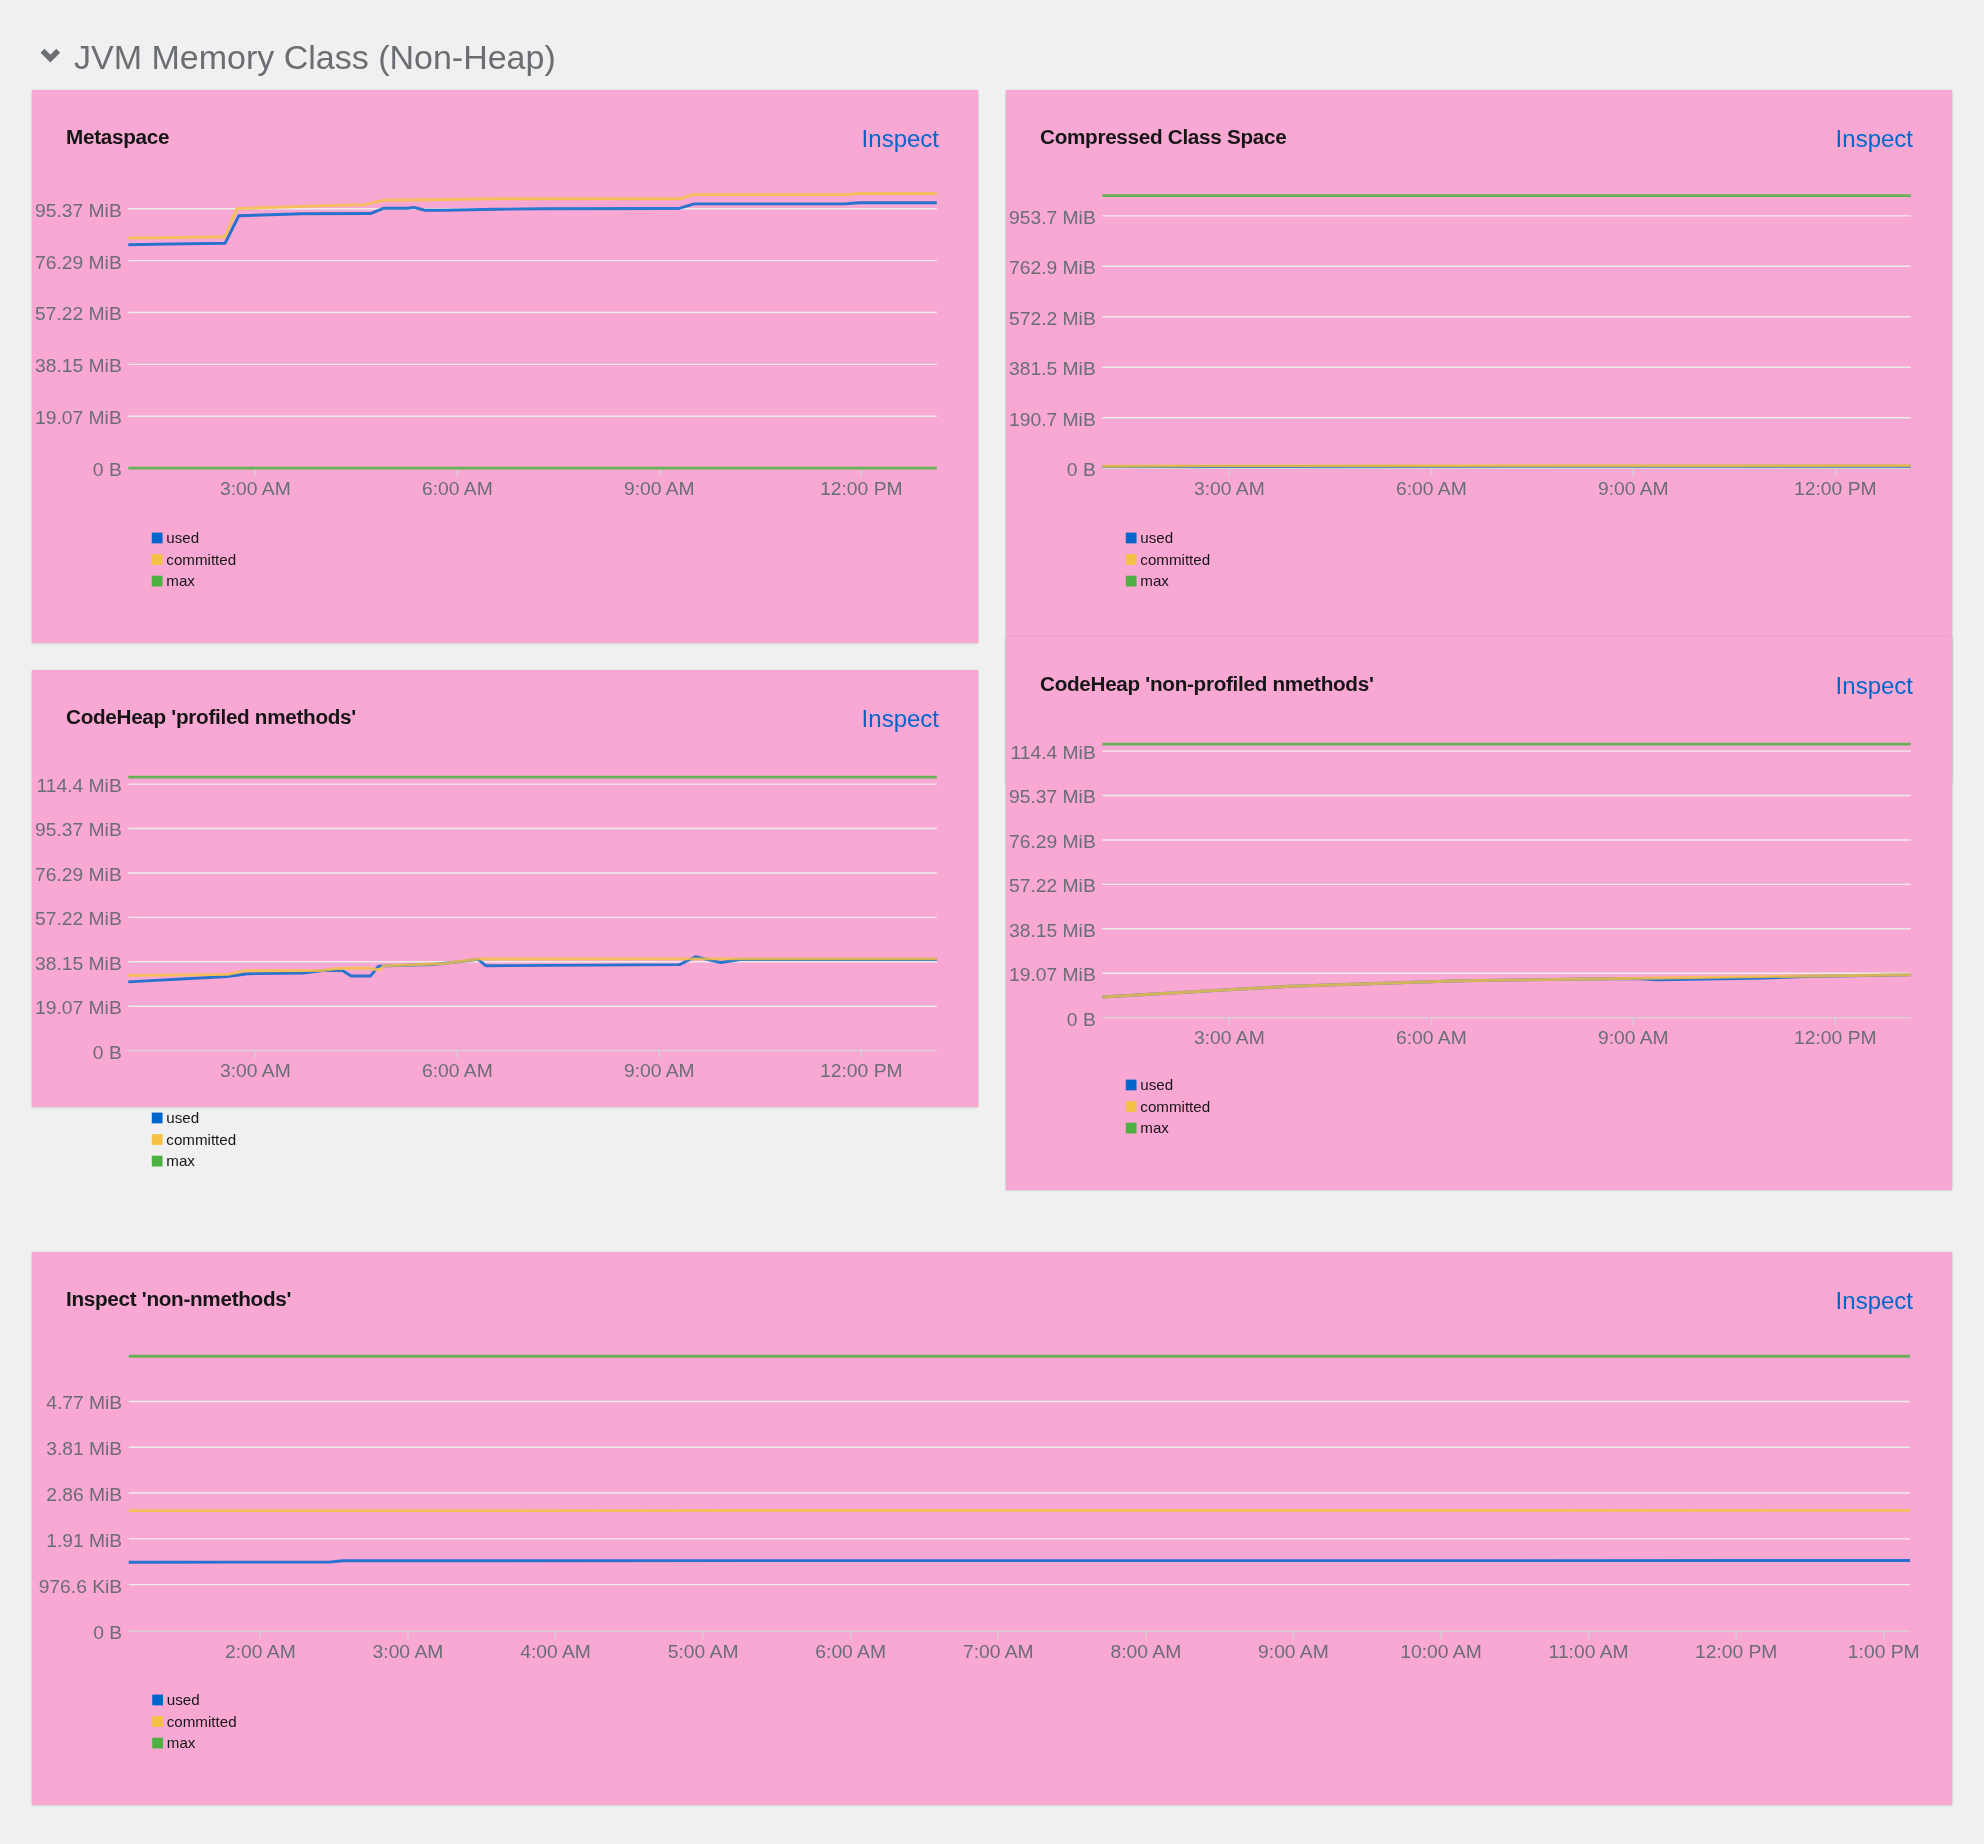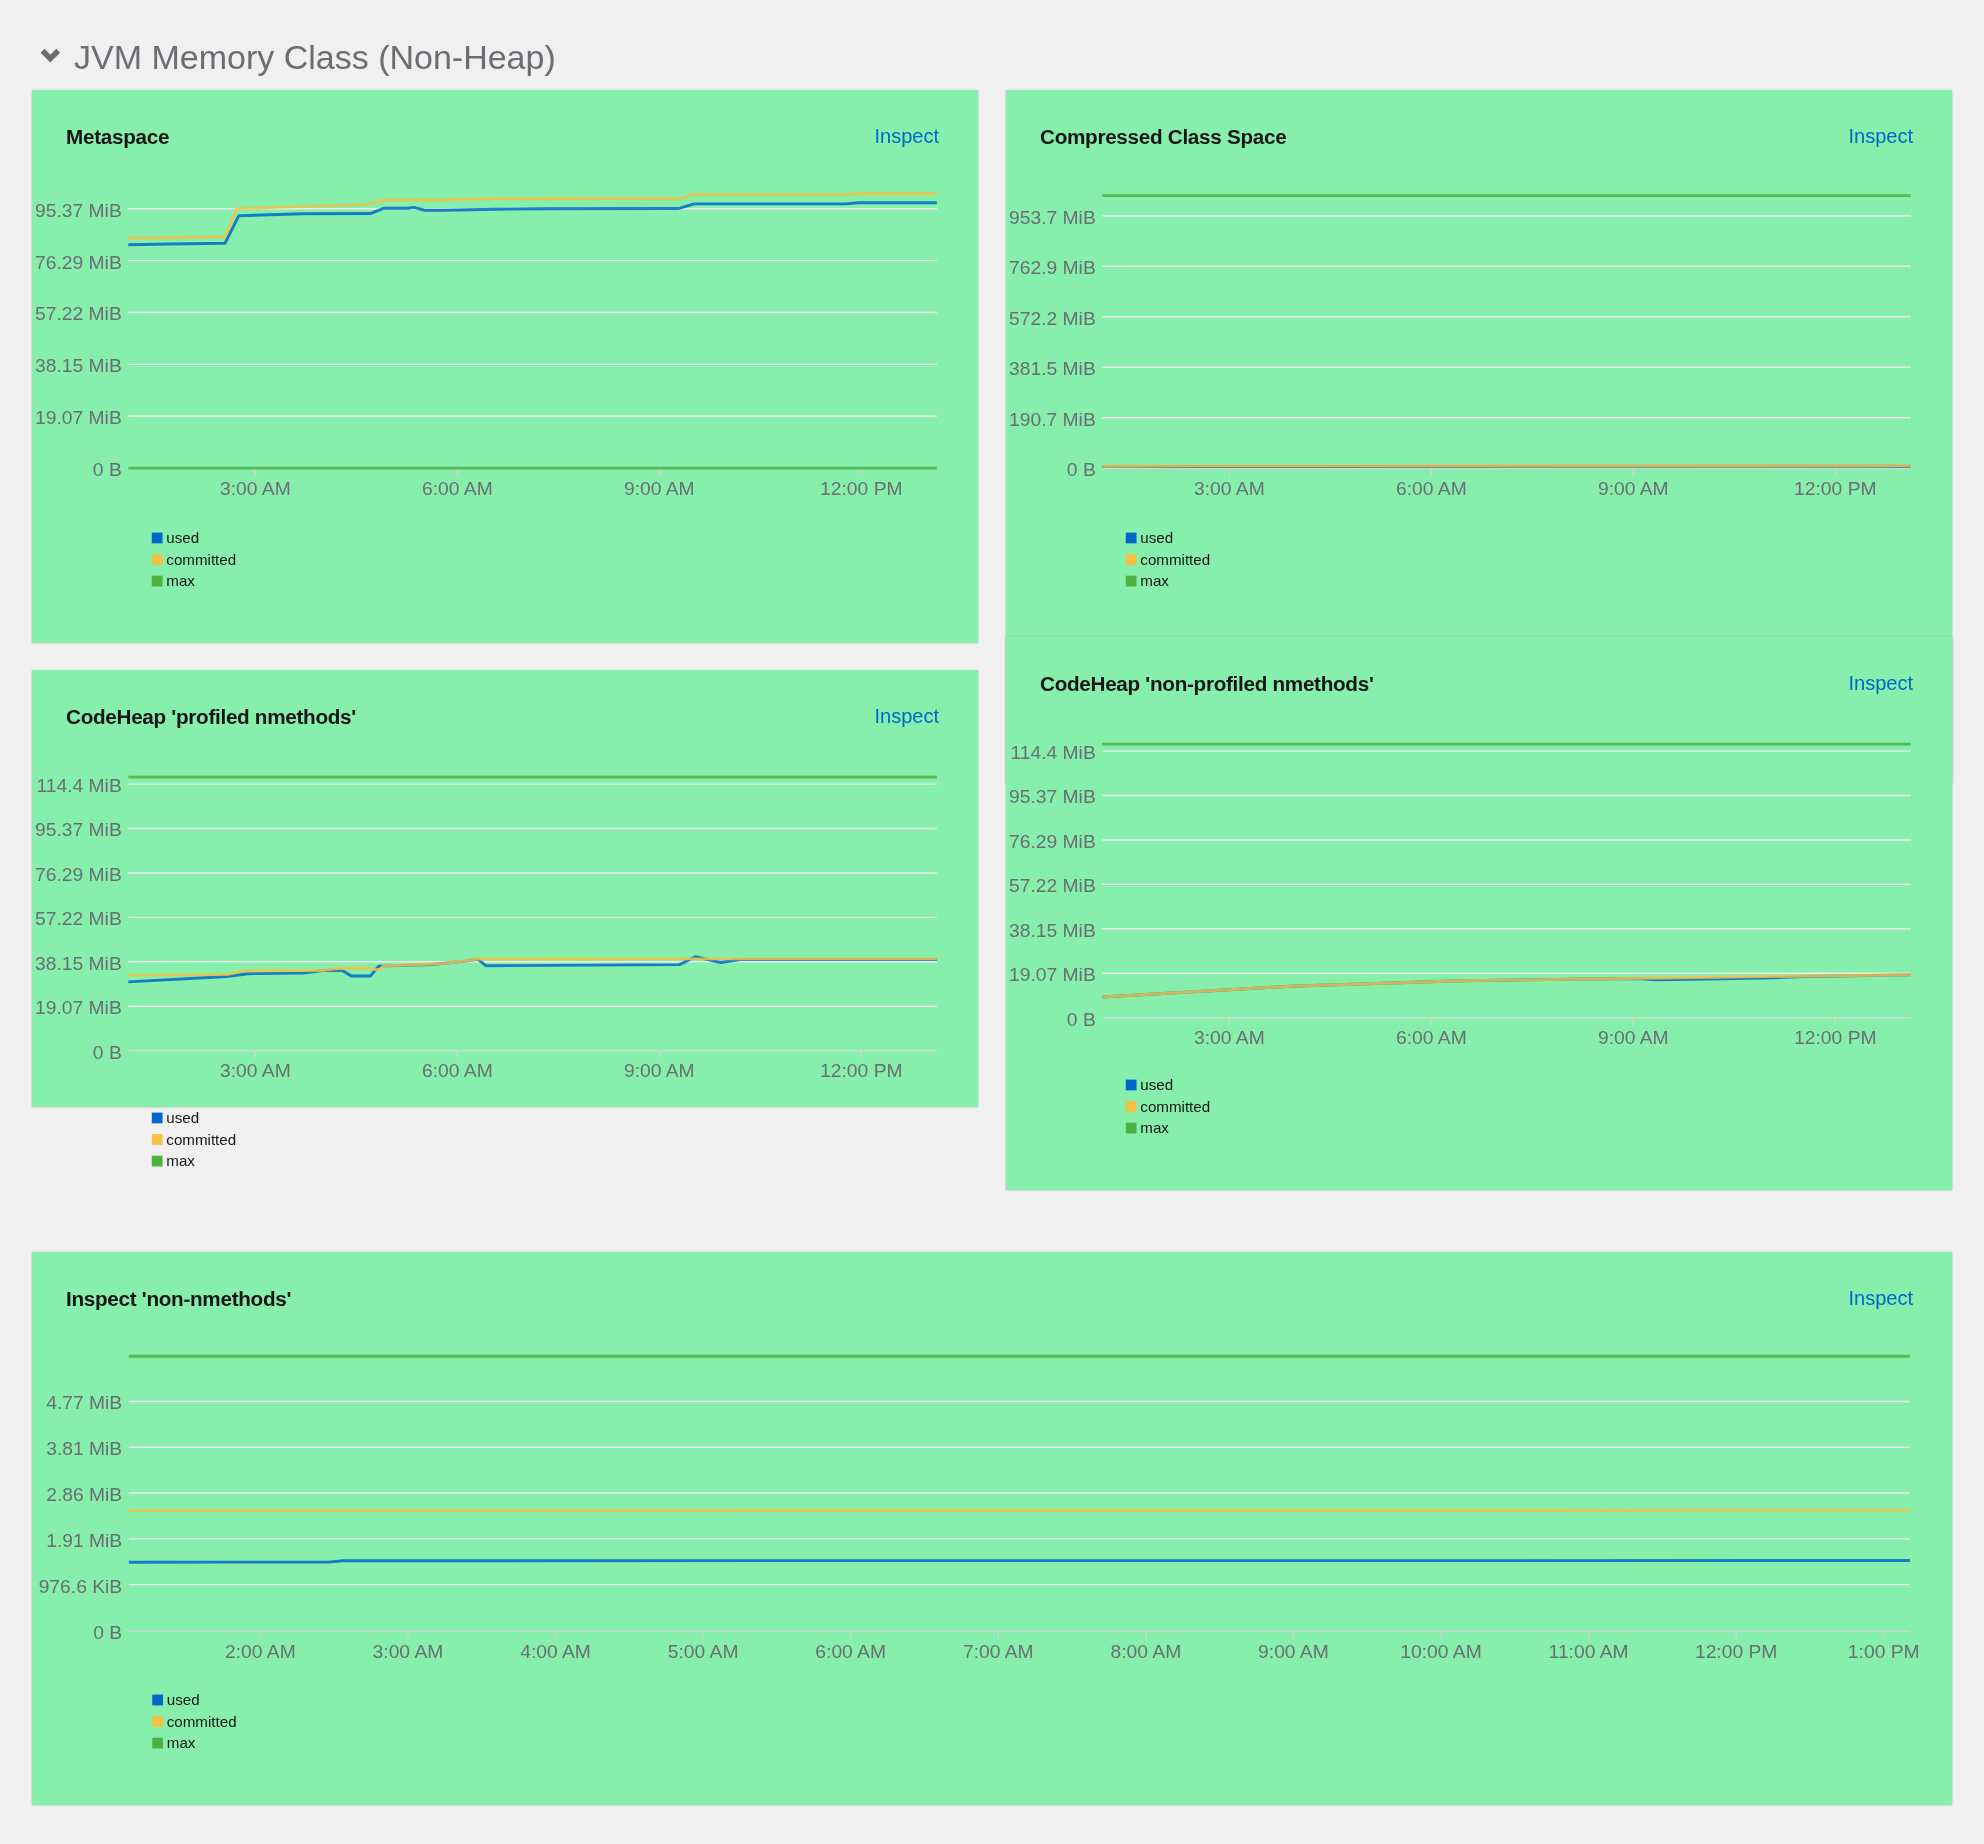--- a/index.html
+++ b/index.html
@@ -1,18 +1,18 @@
 <!DOCTYPE html>
 <html style="font-size:11px"><head><meta charset="utf-8">
 <style>
 * { margin:0; padding:0; box-sizing:border-box; }
 html,body { width:1985px; height:1844px; background:#f0f0f0; font-family:"Liberation Sans",sans-serif; overflow:hidden; }
-.card { position:absolute; background:#86efac; box-shadow:0 1.4px 2.1px rgba(3,3,3,.18), 0 0 2.1px rgba(3,3,3,.10);text-align:right; }
+.card { position:absolute; background:#f9a8d4; box-shadow:0 1.4px 2.1px rgba(3,3,3,.18), 0 0 2.1px rgba(3,3,3,.10);text-align:right; }
 .ct { position:absolute; left:34px; top:35px; font-size:20.7px; font-weight:bold; color:#151515; letter-spacing:-0.3px; white-space:nowrap; }
-.insp { position:absolute; right:39px; top:35px; font-size:20px; color:#0066cc; white-space:nowrap; }
+.insp { position:absolute; right:39px; top:35px; font-size:24px; color:#0066cc; white-space:nowrap; }
 .hdr { position:absolute; left:74px; top:38px; font-size:34px; color:#6a6e73; white-space:nowrap; }
 svg text { font-family:"Liberation Sans",sans-serif; }
 .tick { fill:#6a6e73; font-size:28px; }
 .leg  { fill:#151515; font-size:22px; }
 </style></head>
 <body>
 <svg style="position:absolute;left:40px;top:48px" width="20.7" height="15" viewBox="0 0 30 22">
  <polyline points="3.5,4 15,15.5 26.5,4" fill="none" stroke="#6a6e73" stroke-width="8" stroke-linecap="butt" stroke-linejoin="miter"></polyline>
 </svg>
 <div class="hdr">JVM Memory Class (Non-Heap)</div>

